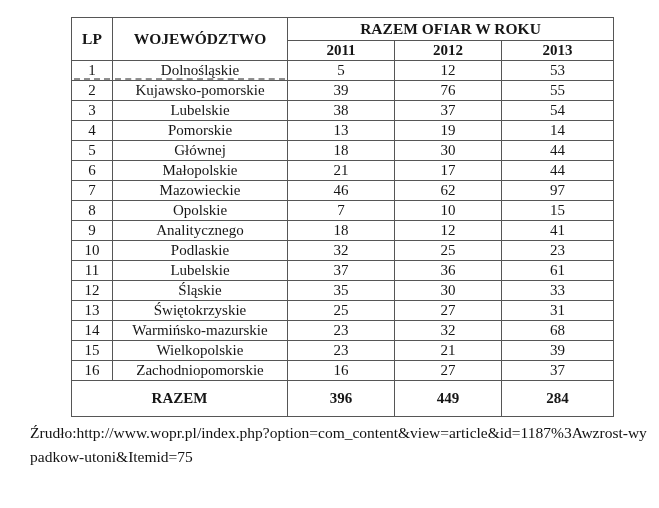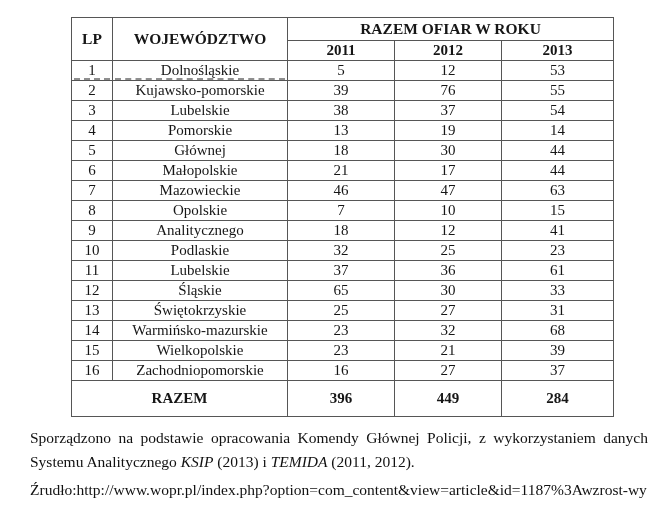--- a/index.html
+++ b/index.html
@@ -110,22 +110,22 @@
           <td>6</td>
           <td>Małopolskie</td>
           <td>21</td>
           <td>17</td>
           <td>44</td>
         </tr>
         <tr>
           <td>7</td>
           <td>Mazowieckie</td>
           <td>46</td>
-          <td>47</td>
-          <td>63</td>
+          <td>62</td>
+          <td>97</td>
         </tr>
         <tr>
           <td>8</td>
           <td>Opolskie</td>
           <td>7</td>
           <td>10</td>
           <td>15</td>
         </tr>
         <tr>
           <td>9</td>
@@ -144,21 +144,21 @@
         <tr>
           <td>11</td>
           <td>Lubelskie</td>
           <td>37</td>
           <td>36</td>
           <td>61</td>
         </tr>
         <tr>
           <td>12</td>
           <td>Śląskie</td>
-          <td>65</td>
+          <td>35</td>
           <td>30</td>
           <td>33</td>
         </tr>
         <tr>
           <td>13</td>
           <td>Świętokrzyskie</td>
           <td>25</td>
           <td>27</td>
           <td>31</td>
         </tr>
@@ -187,17 +187,16 @@
     <tfoot>
       <tr>
         <td colspan="2">RAZEM</td>
         <td>396</td>
         <td>449</td>
         <td>284</td>
       </tr>
     </tfoot>
   </table>
 
-  <p class="note"><span>Sporządzono na podstawie opracowania Komendy Głównej Policji, z wykorzystaniem danych Systemu Analitycznego </span><i>KSIP</i><span> (2013) i </span><i>TEMIDA</i><span> (2011, 2012).</span></p>
 
   <p class="url">Źrudło:http://www.wopr.pl/index.php?option=com_content&amp;view=article&amp;id=1187%3Awzrost-wypadkow-utoni&amp;Itemid=75</p>
 
 </div>
 
 </body></html>

